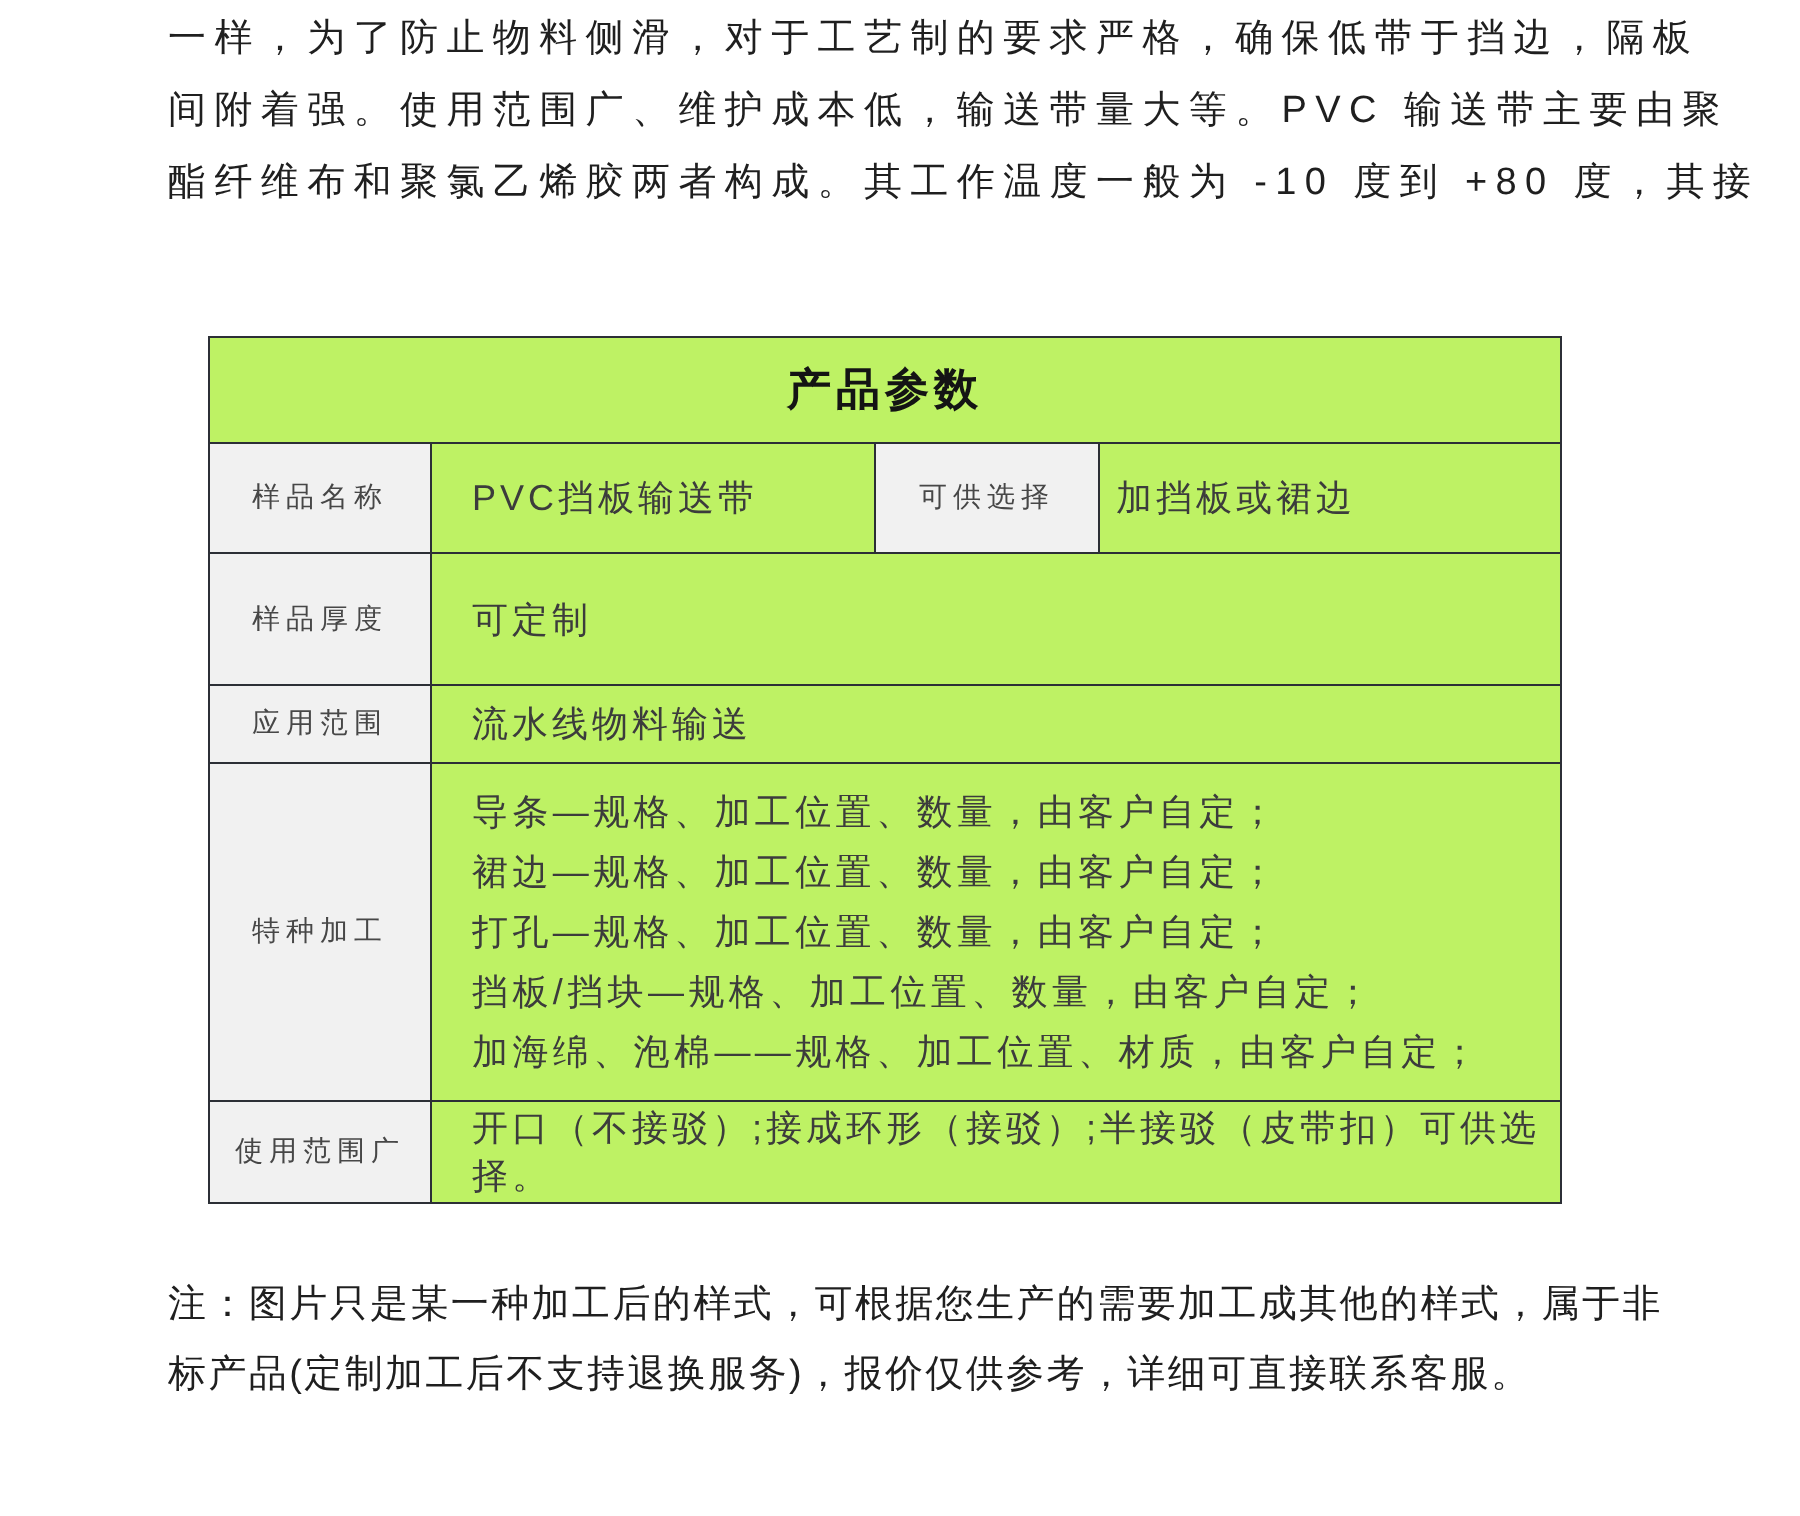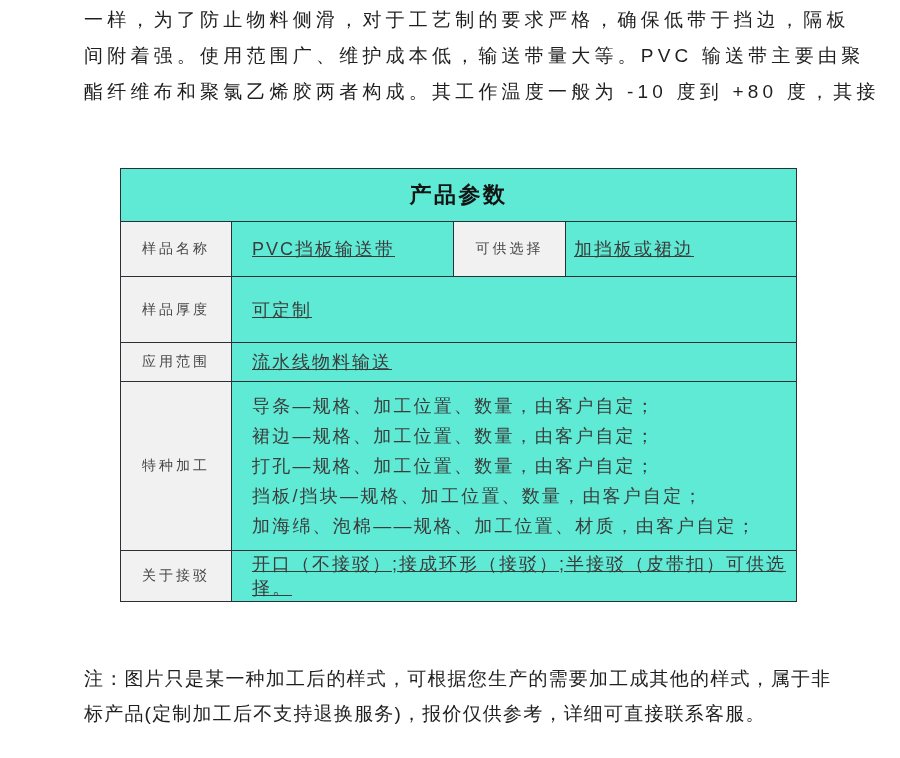--- a/index.html
+++ b/index.html
@@ -5,37 +5,37 @@
   html,body{margin:0;padding:0;background:#ffffff;}
   body{width:900px;height:758px;font-family:"Liberation Sans","DejaVu Sans",sans-serif;}
   .page{position:relative;width:900px;height:758px;overflow:hidden;background:#ffffff;}
 
   
   .intro{position:absolute;left:84px;top:2px;width:745px;font-size:19px;line-height:36px;
          letter-spacing:4.2px;color:#1f1f1f;text-align:left;}
   .intro-line{white-space:nowrap;}
 
   
-  table.params{position:absolute;left:120px;top:168px;width:676px;border-collapse:collapse;
-               table-layout:fixed;background:#5eead4;}
+  table.params{position:absolute;left:104px;top:168px;width:676px;border-collapse:collapse;
+               table-layout:fixed;background:#bef264;}
   table.params td,table.params th{border:1px solid #2c2f36;overflow:hidden;}
   table.params th{background:#f1f1f1;font-weight:normal;font-size:14px;letter-spacing:3px;
                   text-align:center;vertical-align:middle;color:#474747;}
   table.params td.val{font-size:18px;letter-spacing:2px;text-align:left;vertical-align:middle;
-                      padding-left:20px;color:#3c3c3c;text-decoration:underline;}
+                      padding-left:20px;color:#3c3c3c;}
   table.params td.val2{padding-left:8px;}
   td.title-cell{font-size:22px;font-weight:bold;text-align:center;vertical-align:middle;
                 letter-spacing:2.5px;color:#141414;}
   tr.r-title{height:53px;} tr.r1{height:55px;} tr.r2{height:51px;} tr.r3{height:66px;margin-left:25px;}
   tr.r4{height:39px;} tr.r5{height:168px;} tr.r6{height:48px;}
   td.sp{padding:9px 10px 9px 20px;vertical-align:middle;}
   .sp-line{font-size:18px;letter-spacing:2.2px;line-height:30px;color:#3c3c3c;white-space:nowrap;}
 
   
-  .note{position:absolute;left:84px;top:661px;width:760px;font-size:19px;line-height:35px;
+  .note{position:absolute;left:84px;top:635px;width:760px;font-size:19px;line-height:35px;
         letter-spacing:1.2px;color:#1f1f1f;}
   .note-line{white-space:nowrap;}
 </style>
 </head>
 <body>
 
 <div class="page">
 
   <div class="intro">
     <div class="intro-line">一样，为了防止物料侧滑，对于工艺制的要求严格，确保低带于挡边，隔板</div>
@@ -72,21 +72,21 @@
       <th>特种加工</th>
       <td class="sp" colspan="3">
         <div class="sp-line">导条—规格、加工位置、数量，由客户自定；</div>
         <div class="sp-line">裙边—规格、加工位置、数量，由客户自定；</div>
         <div class="sp-line">打孔—规格、加工位置、数量，由客户自定；</div>
         <div class="sp-line">挡板/挡块—规格、加工位置、数量，由客户自定；</div>
         <div class="sp-line">加海绵、泡棉——规格、加工位置、材质，由客户自定；</div>
       </td>
     </tr>
     <tr class="r6">
-      <th>关于接驳</th>
+      <th>使用范围广</th>
       <td class="val" colspan="3">开口（不接驳）;接成环形（接驳）;半接驳（皮带扣）可供选择。</td>
     </tr>
   </tbody>
     </table>
 
   <div class="note">
     <div class="note-line">注：图片只是某一种加工后的样式，可根据您生产的需要加工成其他的样式，属于非</div>
     <div class="note-line">标产品(定制加工后不支持退换服务)，报价仅供参考，详细可直接联系客服。</div>
   </div>
 

